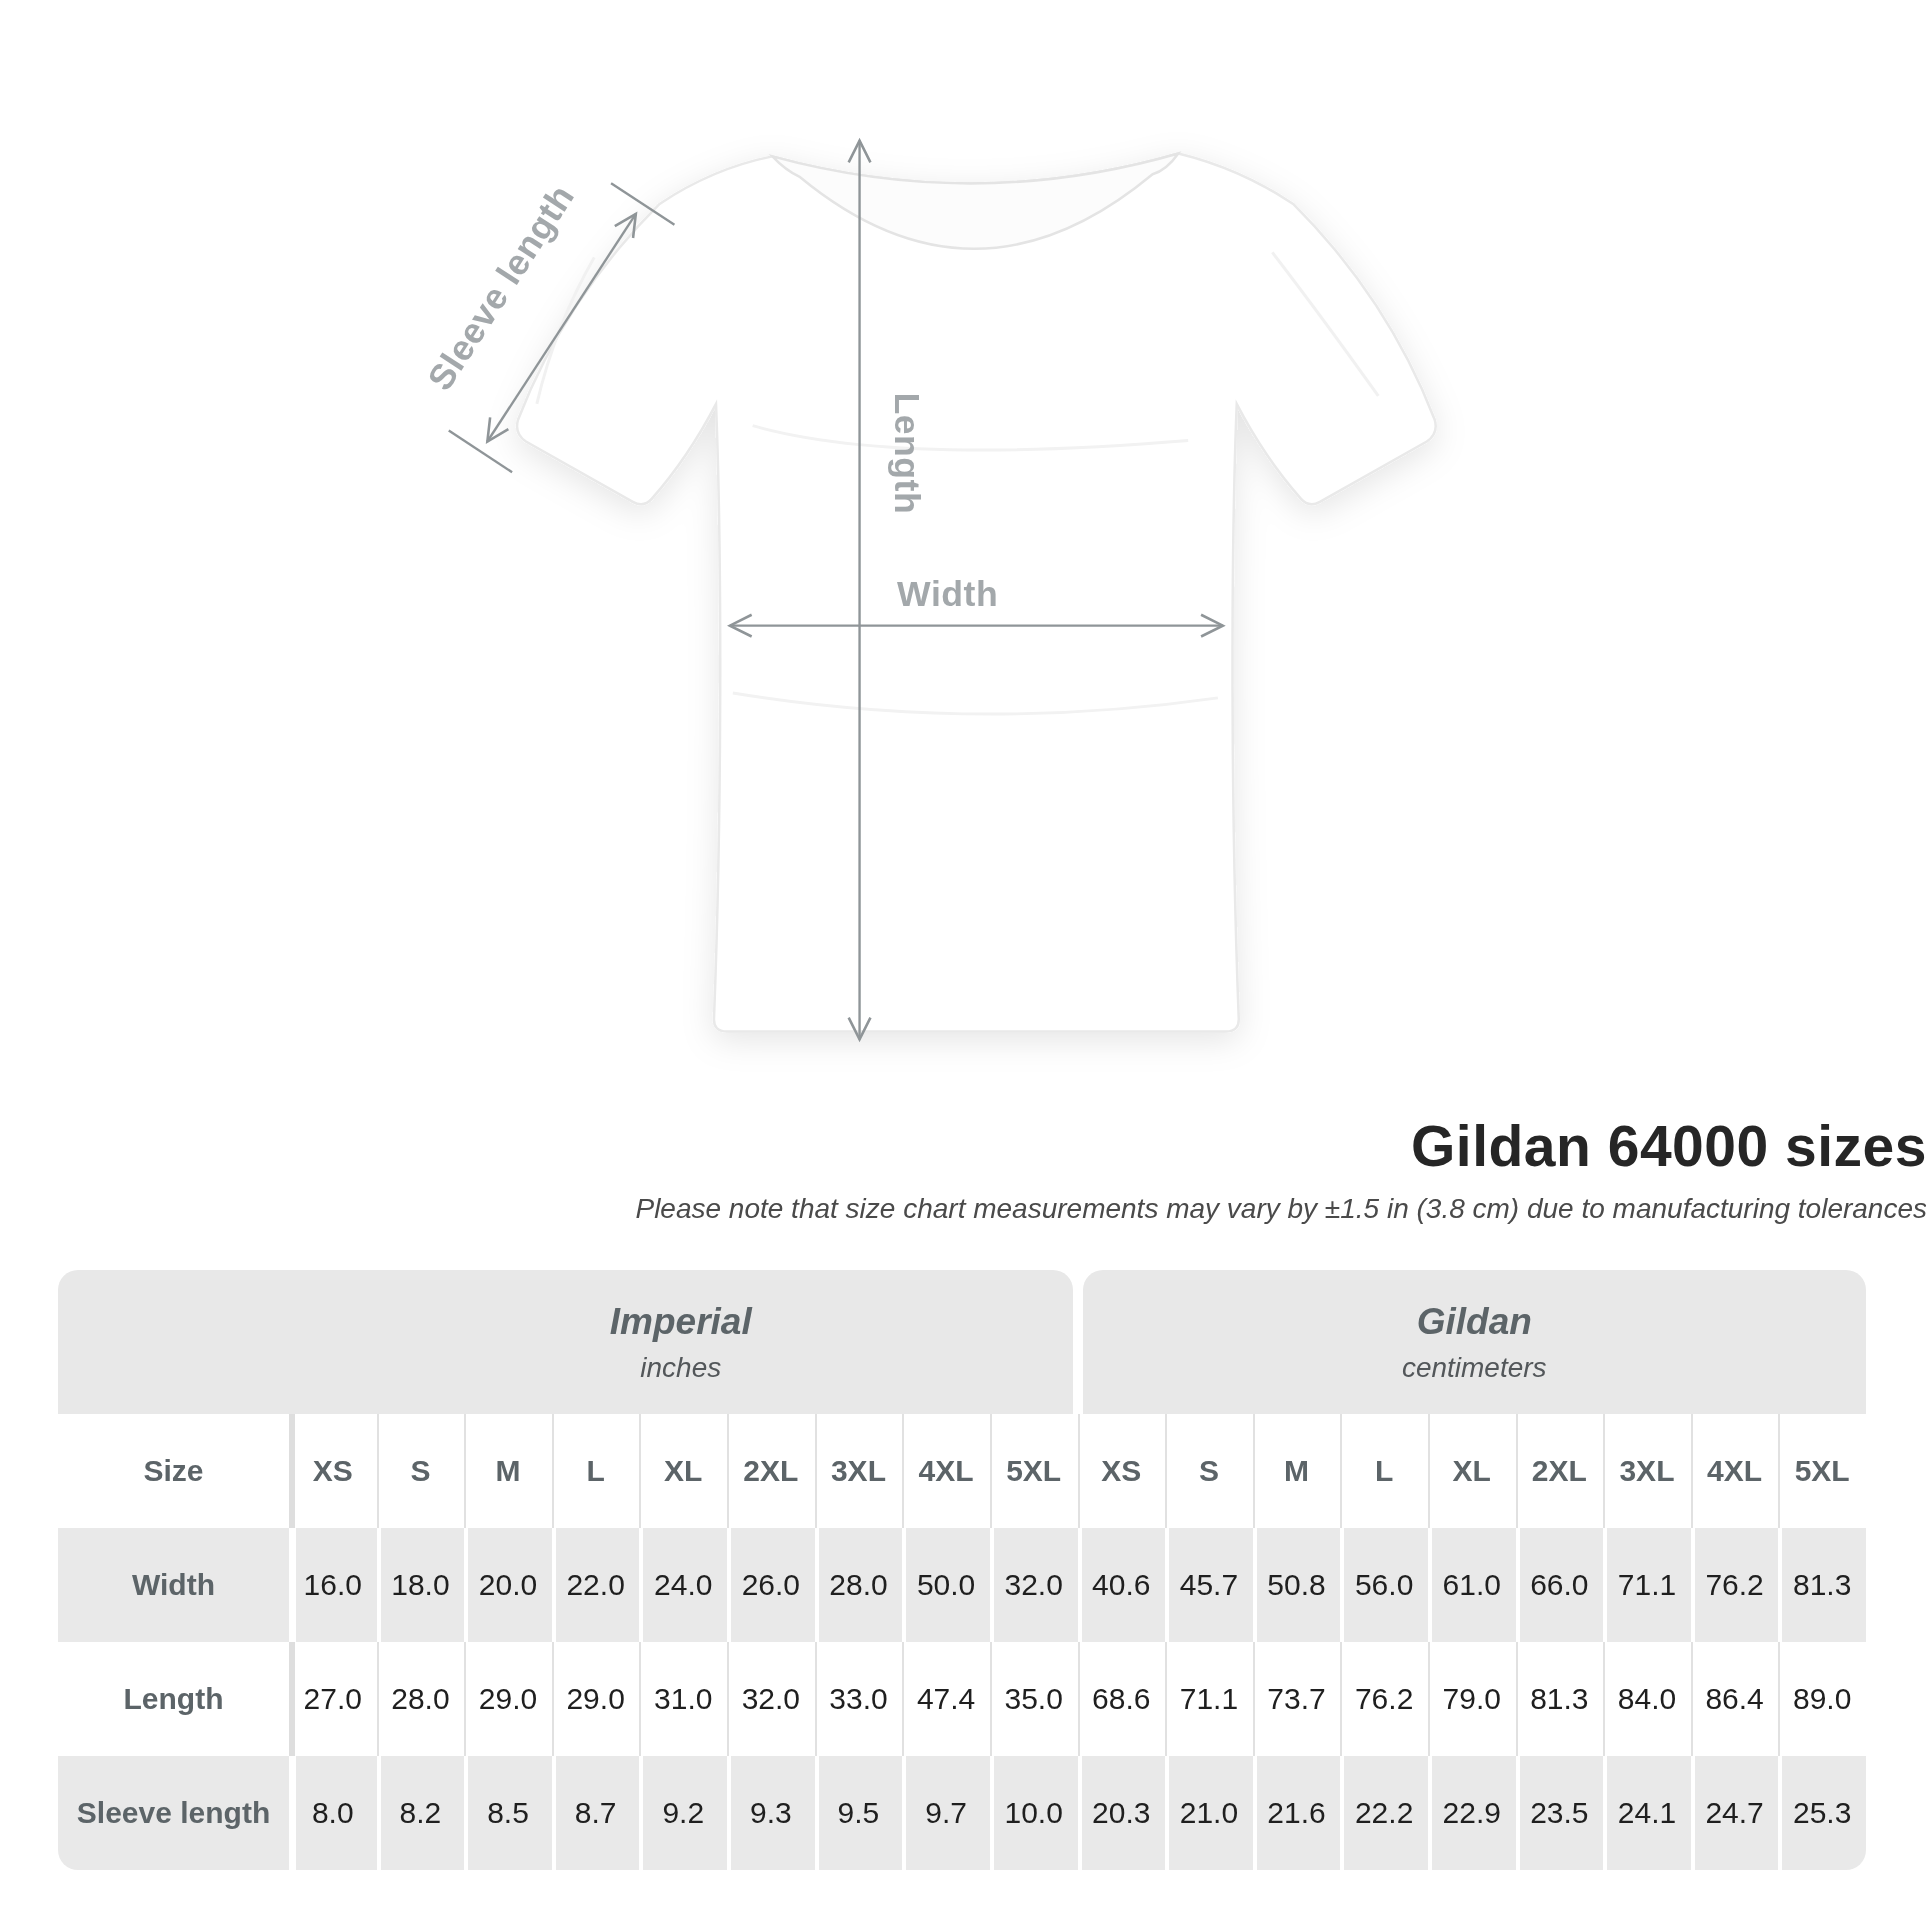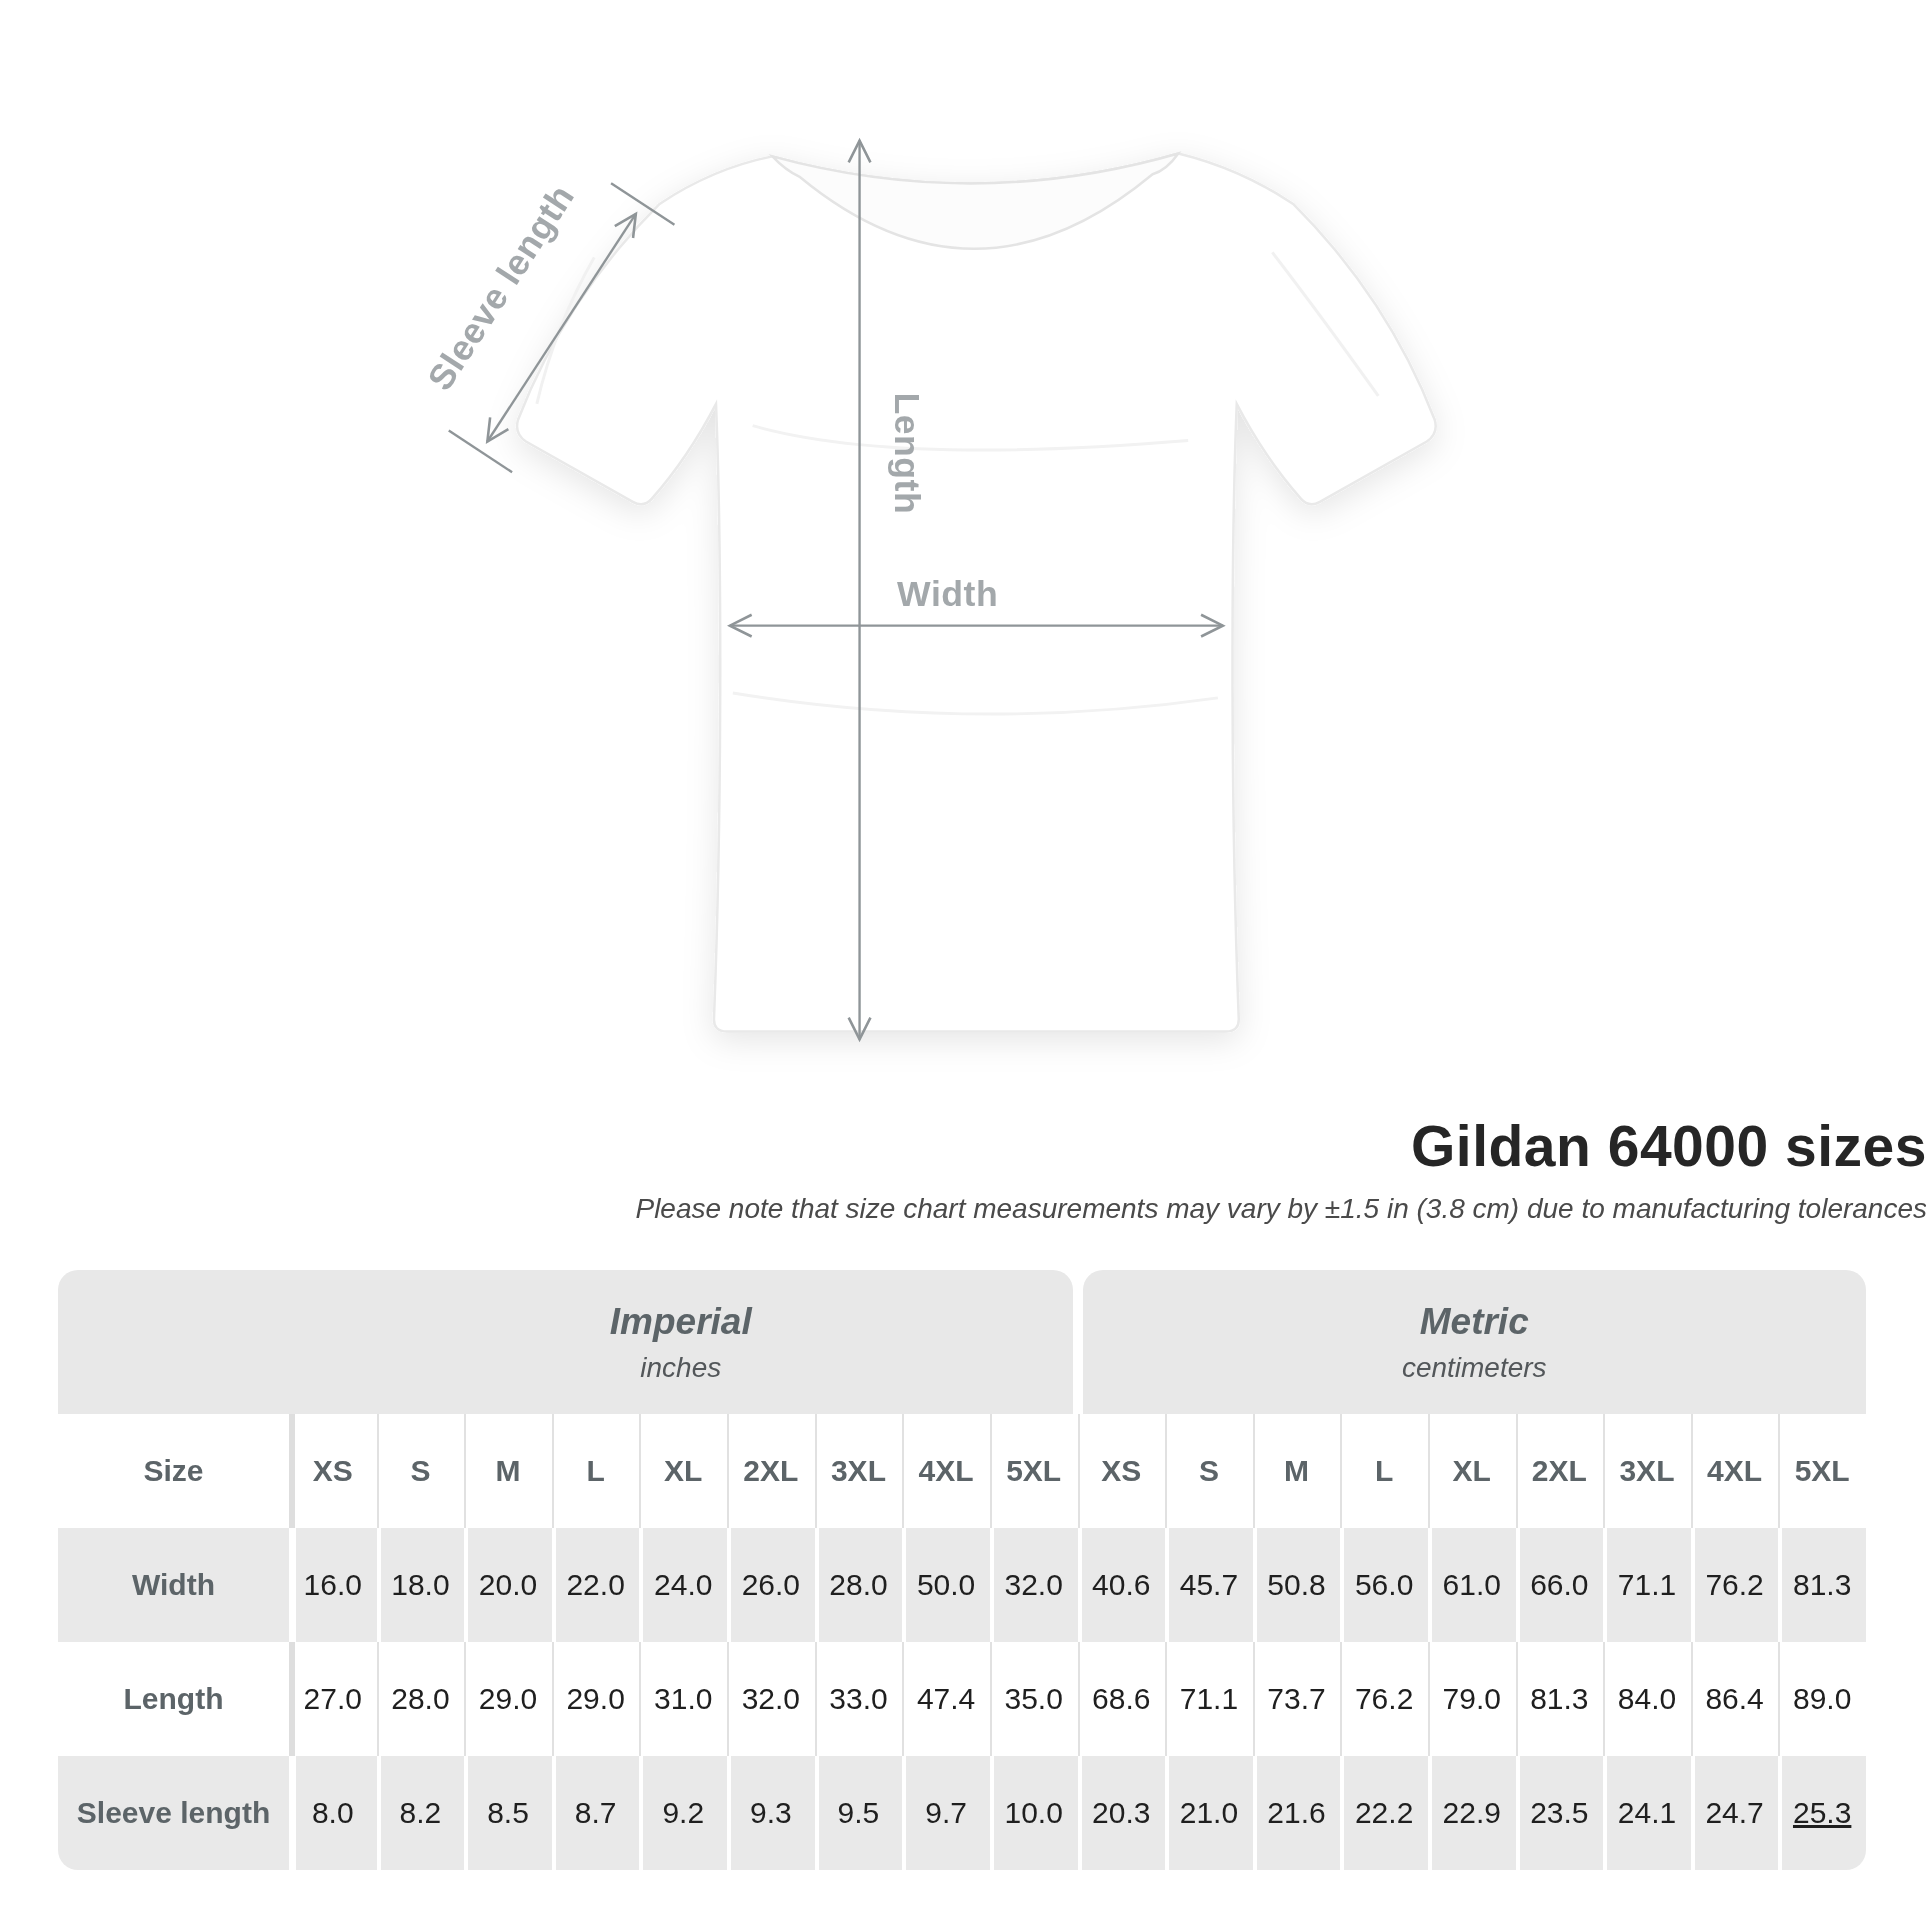--- a/index.html
+++ b/index.html
@@ -23,21 +23,21 @@
   .grid{display:grid;grid-template-columns:231px repeat(18,1fr);grid-auto-rows:114px;text-align:center;}
   .c{display:flex;align-items:center;justify-content:center;font-size:30px;background:#ffffff;}
   .h{font-weight:bold;color:#5c6468;}
   .v{color:#1f1f1f;}
   .a{background:#e9e9e9;}
   .s{box-shadow:inset 2px 0 0 #e1e1e1;}
   .S{box-shadow:inset 6px 0 0 #dedede;}
   .a.s{box-shadow:inset 4px 0 0 #ffffff;}
   .a.S{box-shadow:inset 7px 0 0 #ffffff;}
   .blc{border-bottom-left-radius:20px;}
-  .brc{border-bottom-right-radius:20px;text-decoration:underline;}
+  .brc{border-bottom-right-radius:20px;}
 
   .dim-label{font-size:36px;font-weight:bold;fill:#a3a8ab;letter-spacing:0.5px;
              font-family:"Liberation Sans",sans-serif;}
 </style>
 </head>
 <body>
 
 <div class="screen">
 
   <svg class="shirt-svg" width="1927" height="1178" viewBox="0 0 1946 1190">
@@ -111,21 +111,21 @@
   </div>
 
   <div class="tbl">
 
     <div class="bands">
       <div class="band left">
         <div class="band-name">Imperial</div>
         <div class="band-unit">inches</div>
       </div>
       <div class="band">
-        <div class="band-name">Metric</div>
+        <div class="band-name">Gildan</div>
         <div class="band-unit">centimeters</div>
       </div>
     </div>
 
     <div class="grid">
 
       <div class="c h">Size</div>
       <div class="c h S">XS</div>
       <div class="c h s">S</div>
       <div class="c h s">M</div>

